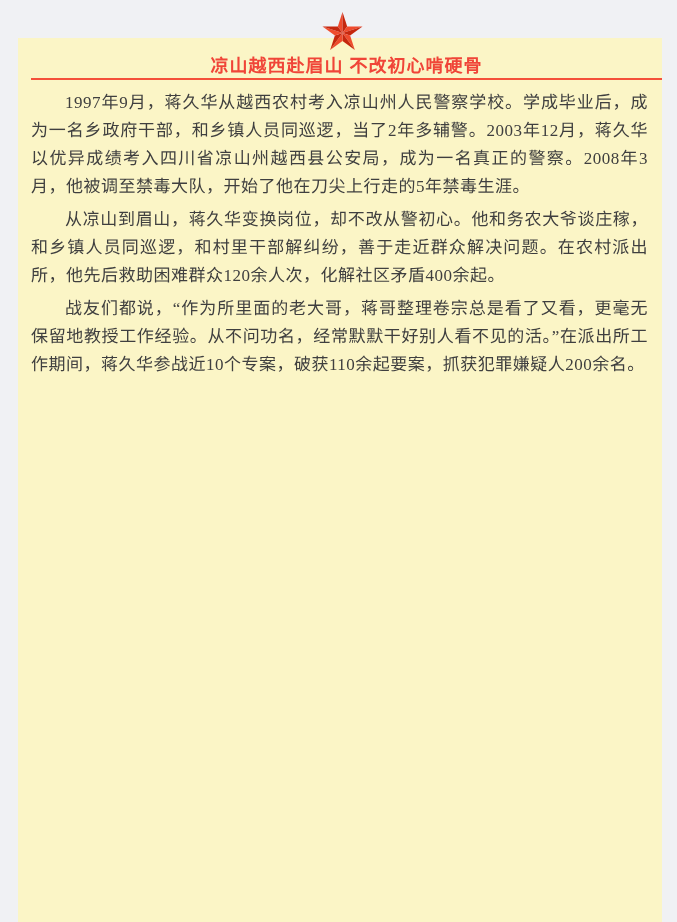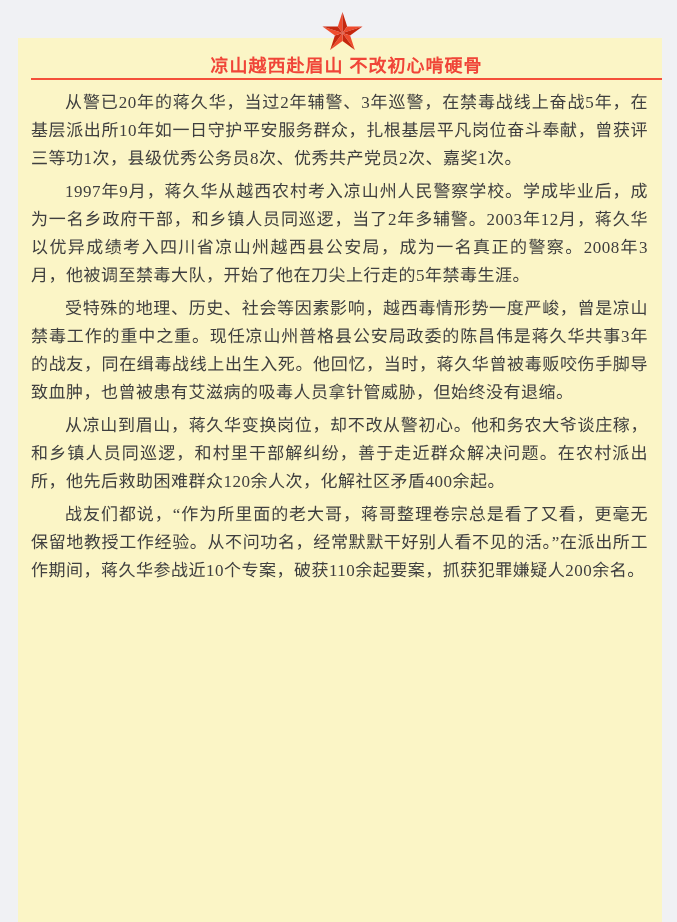--- a/index.html
+++ b/index.html
@@ -83,21 +83,19 @@
   </svg>
 
   <div class="card">
 
     <div class="header">
       <div class="title">凉山越西赴眉山 不改初心啃硬骨</div>
       <div class="divider"></div>
     </div>
 
     <div class="article">
-      <p>从警已20年的蒋久华，当过2年辅警、3年巡警，在禁毒战线上奋战5年，在基层派出所10年如一日守护平安服务群众，扎根基层平凡岗位奋斗奉献，曾获评三等功1次，县级优秀公务员8次、优秀共产党员2次、嘉奖1次。</p>
       <p>1997年9月，蒋久华从越西农村考入凉山州人民警察学校。学成毕业后，成为一名乡政府干部，和乡镇人员同巡逻，当了2年多辅警。2003年12月，蒋久华以优异成绩考入四川省凉山州越西县公安局，成为一名真正的警察。2008年3月，他被调至禁毒大队，开始了他在刀尖上行走的5年禁毒生涯。</p>
-      <p>受特殊的地理、历史、社会等因素影响，越西毒情形势一度严峻，曾是凉山禁毒工作的重中之重。现任凉山州普格县公安局政委的陈昌伟是蒋久华共事3年的战友，同在缉毒战线上出生入死。他回忆，当时，蒋久华曾被毒贩咬伤手脚导致血肿，也曾被患有艾滋病的吸毒人员拿针管威胁，但始终没有退缩。</p>
       <p>从凉山到眉山，蒋久华变换岗位，却不改从警初心。他和务农大爷谈庄稼，和乡镇人员同巡逻，和村里干部解纠纷，善于走近群众解决问题。在农村派出所，他先后救助困难群众120余人次，化解社区矛盾400余起。</p>
       <p>战友们都说，“作为所里面的老大哥，蒋哥整理卷宗总是看了又看，更毫无保留地教授工作经验。从不问功名，经常默默干好别人看不见的活。”在派出所工作期间，蒋久华参战近10个专案，破获110余起要案，抓获犯罪嫌疑人200余名。</p>
     </div>
 
   </div>
 </div>
 
 </body></html>

